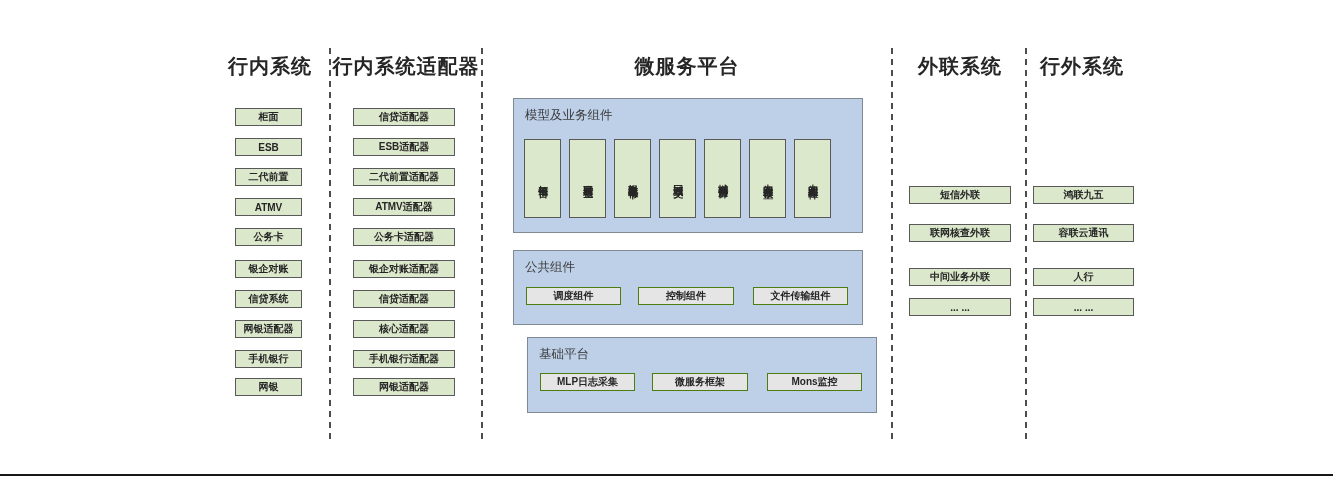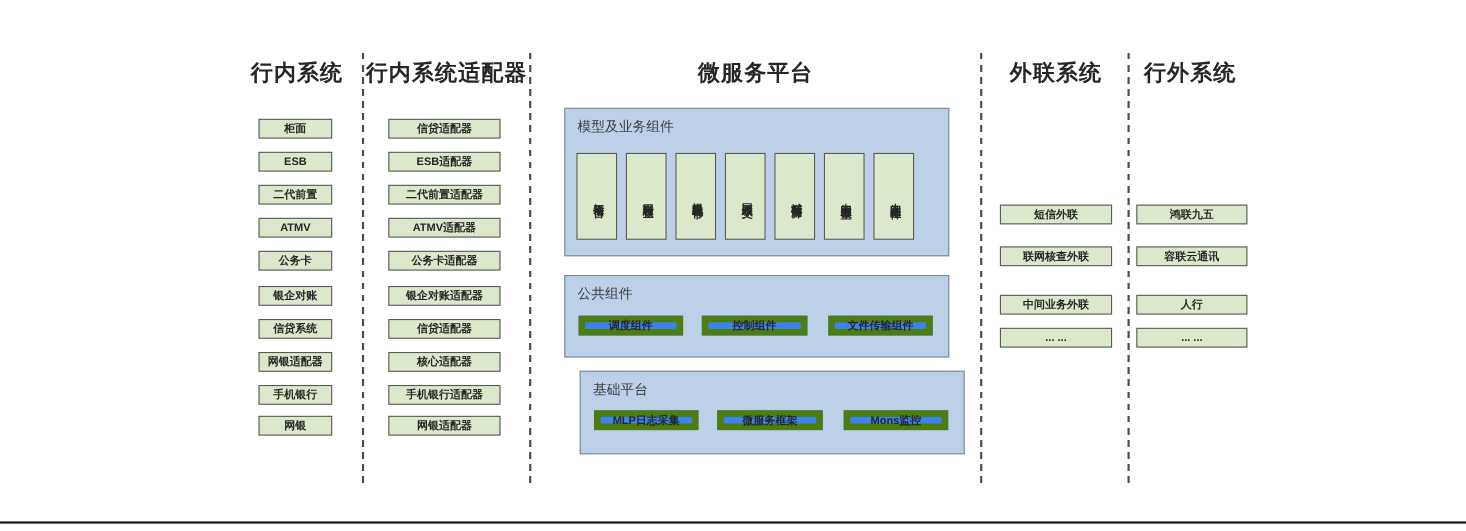--- a/index.html
+++ b/index.html
@@ -32,22 +32,22 @@
   .panel3{top:337px;height:76px;margin-left:14px;}
   .panel-label{position:absolute;left:11px;top:8px;font-size:12.5px;color:#3c3c3c;text-align:center;}
 
   .vbox{position:absolute;top:40px;width:37px;height:79px;box-sizing:border-box;
         background:#dce8cb;border:1px solid #595959;
         writing-mode:vertical-rl;text-orientation:upright;
         display:flex;align-items:center;justify-content:center;
         font-size:10px;font-weight:bold;color:#262626;letter-spacing:1px;line-height:1.05;}
   .v0{left:10px}.v1{left:55px}.v2{left:100px}.v3{left:145px}.v4{left:190px}.v5{left:235px}.v6{left:280px}
 
-  .pbox{position:absolute;height:18px;box-sizing:border-box;background:#3b82f6;
-        border:6px solid #4d7c0f;display:flex;align-items:center;justify-content:center;
+  .pbox{position:absolute;height:18px;box-sizing:border-box;background:#e5e5e5;
+        border:1px solid #4d7c0f;display:flex;align-items:center;justify-content:center;
         font-size:10px;font-weight:bold;color:#262626;}
   .pb0{left:12px;width:95px}.pb1{left:124px;width:96px}.pb2{left:239px;width:95px}
   .panel2 .pbox{top:36px}
   .panel3 .pbox{top:35px}
 
   .bottom-rule{position:absolute;left:0;top:474px;width:100%;height:2px;background:#161616;}
 </style>
 </head>
 <body>
 

